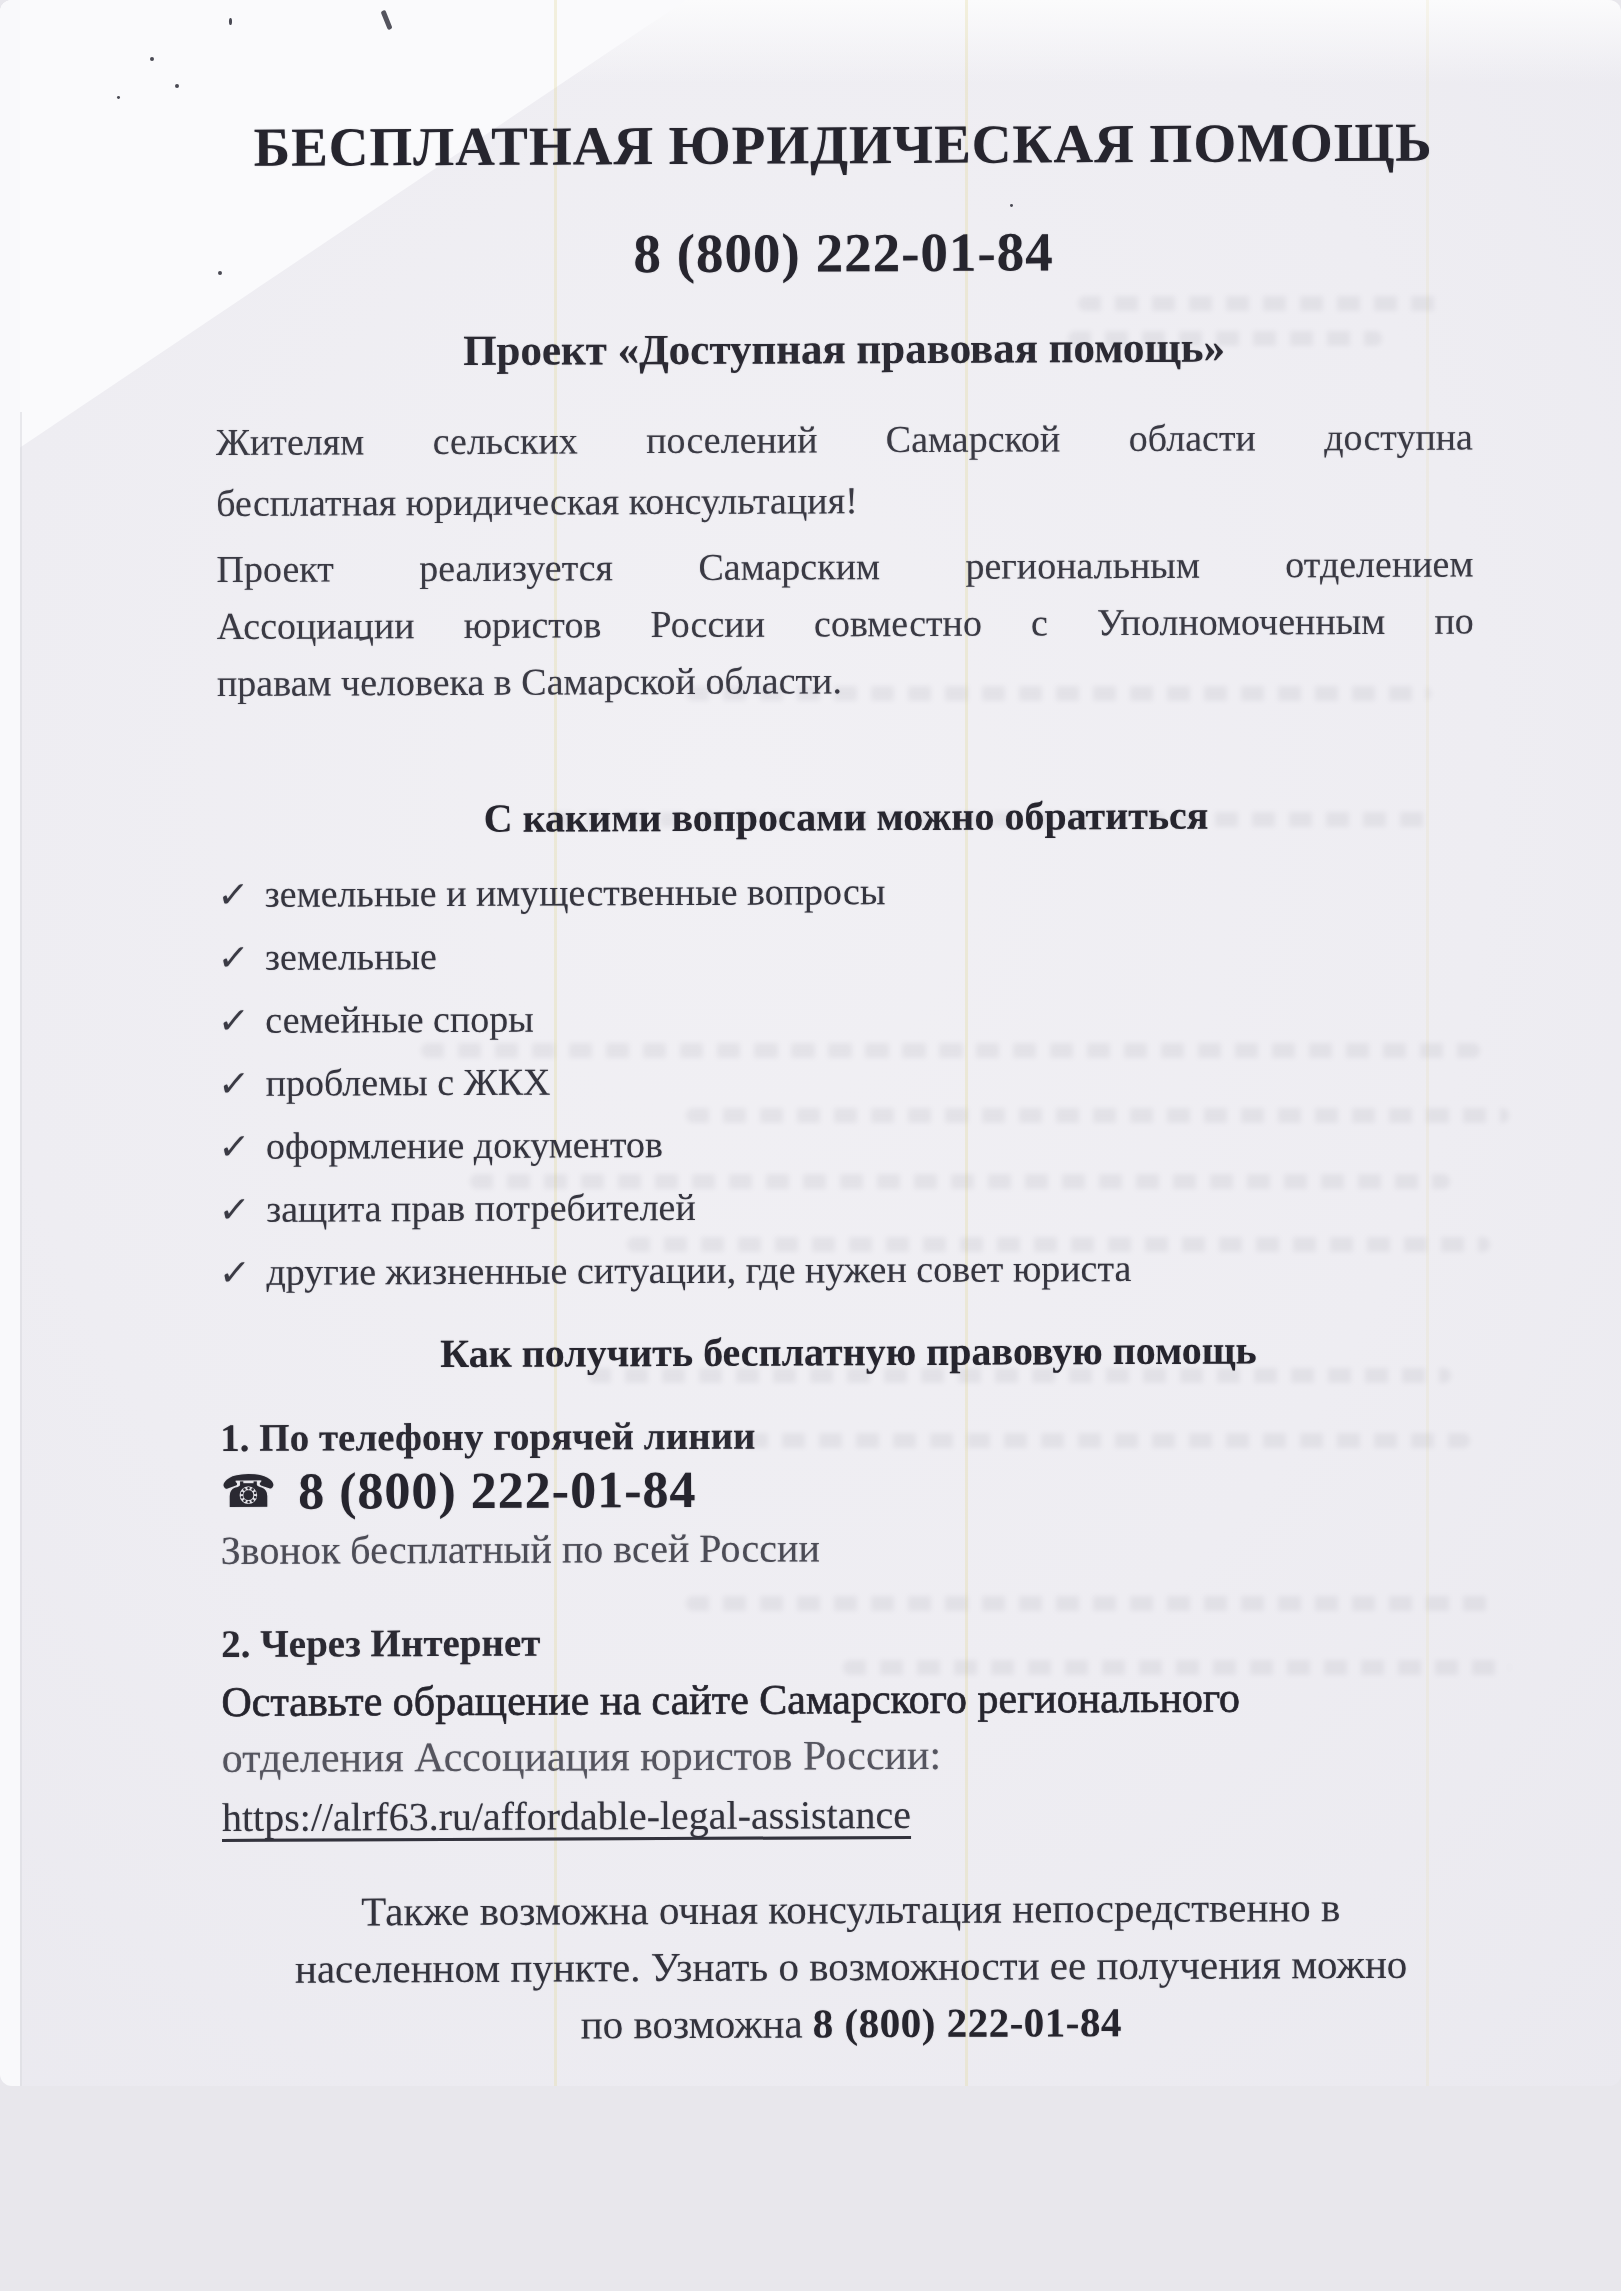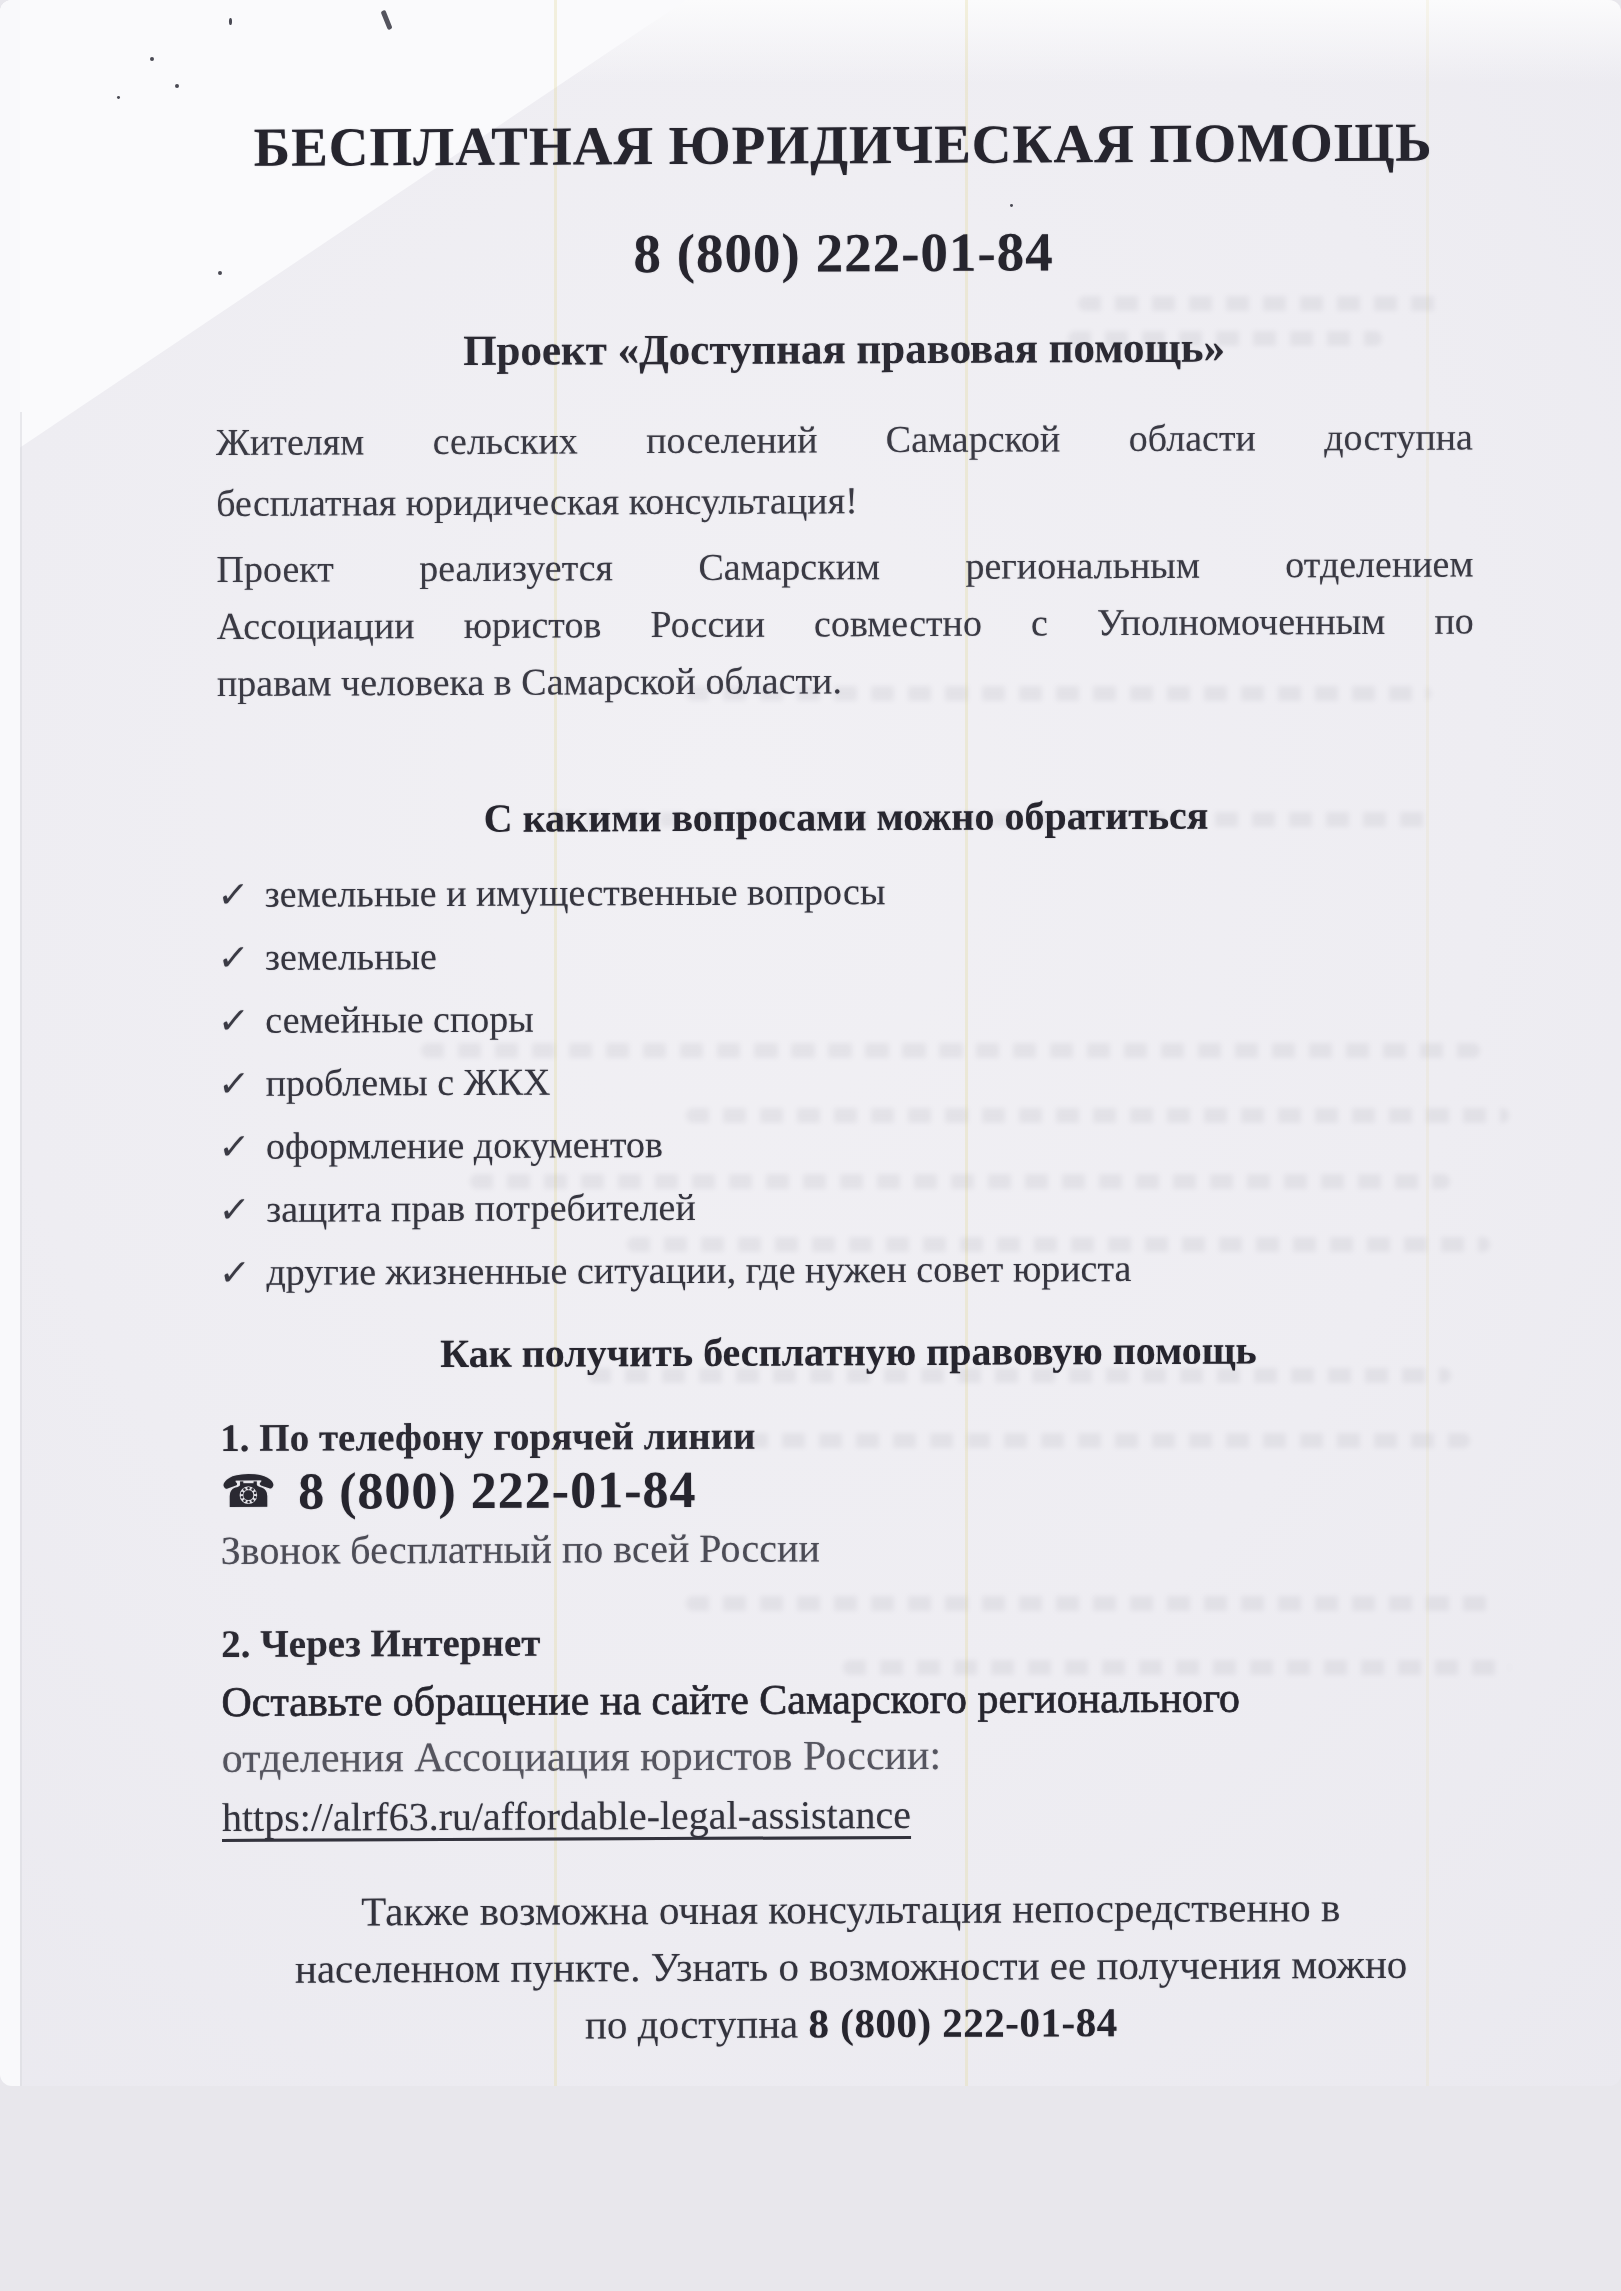--- a/index.html
+++ b/index.html
@@ -154,18 +154,18 @@
     <div class="note">Звонок бесплатный по всей России</div>
 
     <div class="step-title step2">2. Через Интернет</div>
     <div class="s2line strong first">Оставьте обращение на сайте Самарского регионального</div>
     <div class="s2line light">отделения Ассоциация юристов России:</div>
     <a class="link" href="#">https://alrf63.ru/affordable-legal-assistance</a>
 
     <div class="footer">
       <div>Также возможна очная консультация непосредственно в</div>
       <div>населенном пункте. Узнать о возможности ее получения можно</div>
-      <div><span>по доступна </span><span class="b">8 (800) 222-01-84</span></div>
+      <div><span>по возможна </span><span class="b">8 (800) 222-01-84</span></div>
     </div>
 
   </div>
 </div>
 
 
 </body></html>

